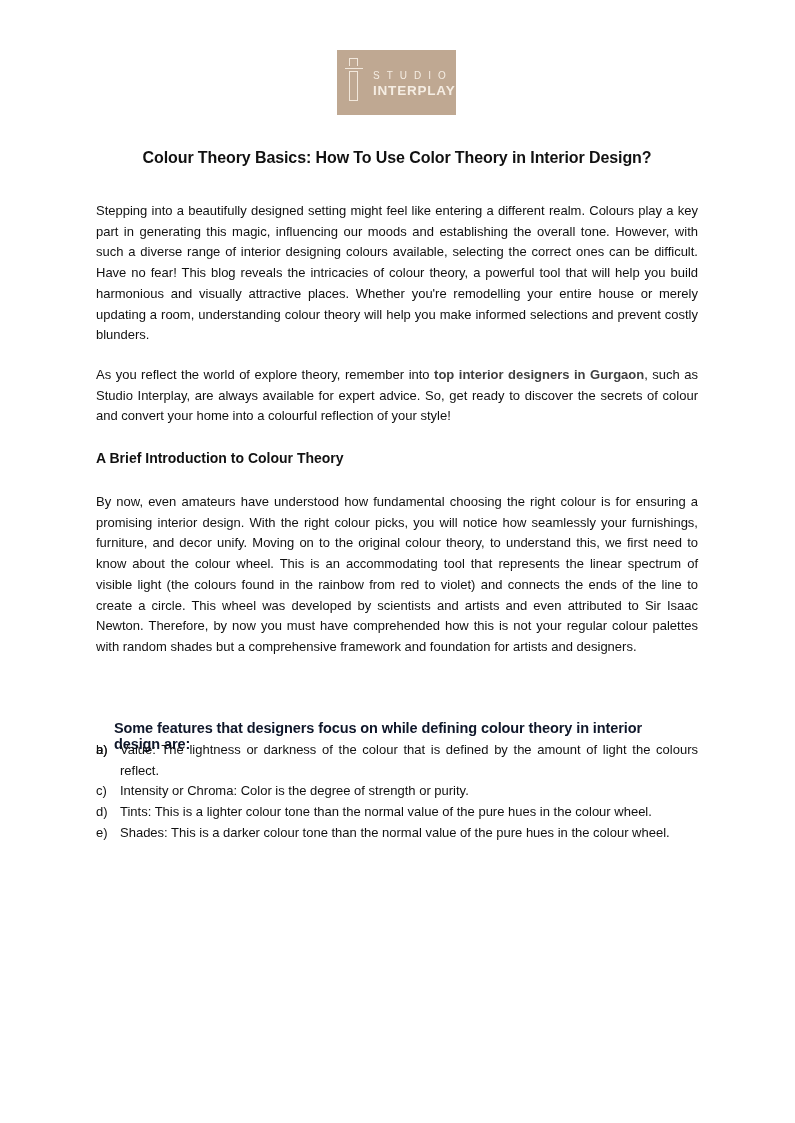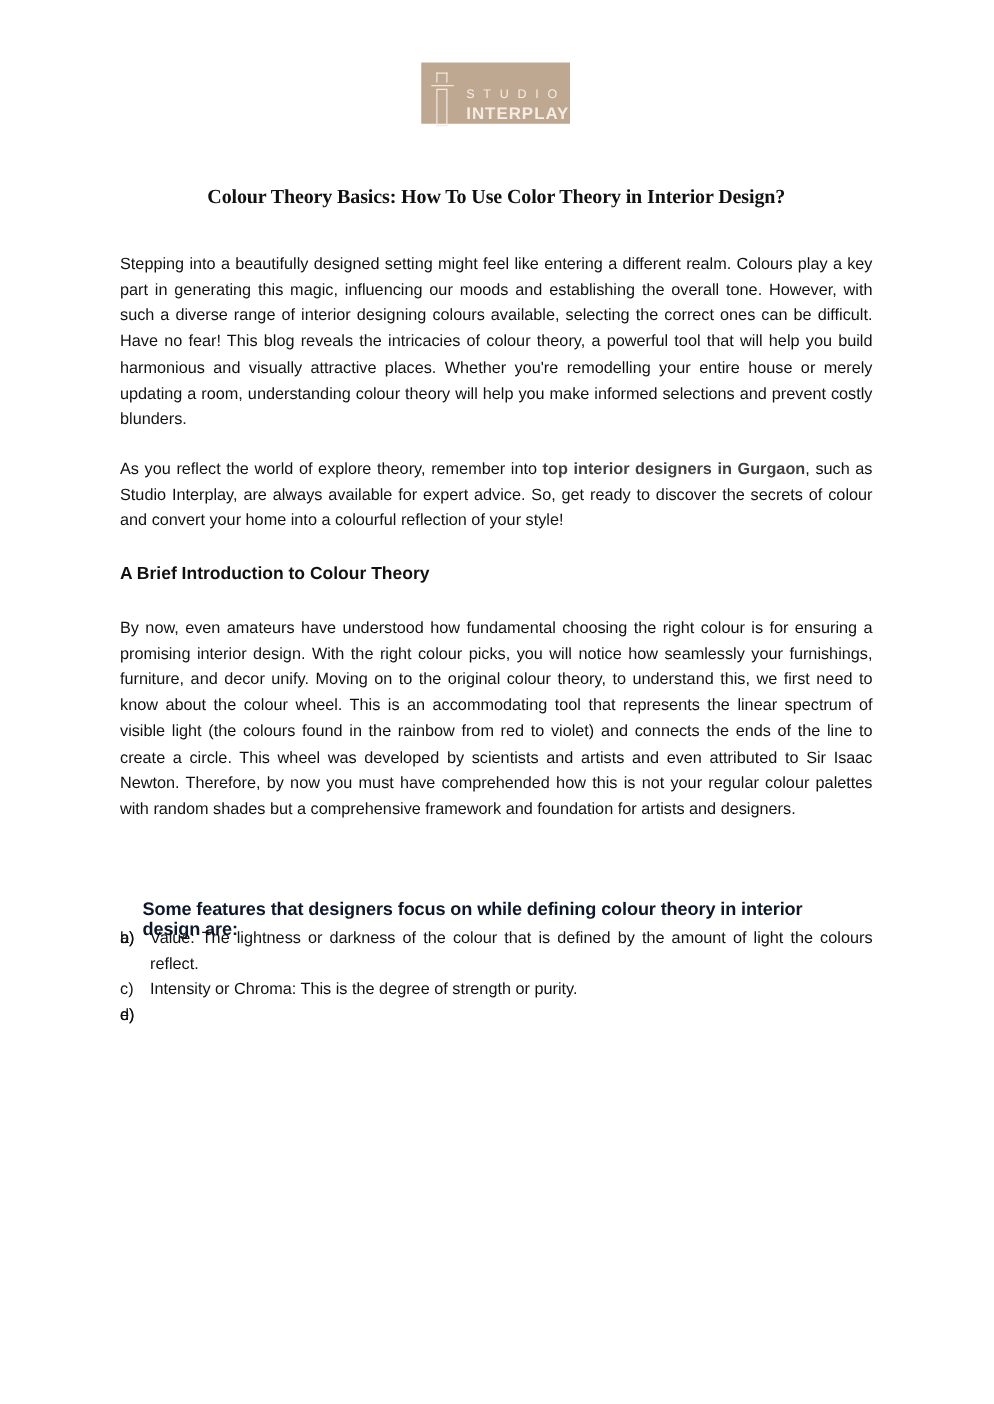--- a/index.html
+++ b/index.html
@@ -13,21 +13,21 @@
       position: relative;
       font-family: "Liberation Sans", sans-serif;
       color: #111111;
       overflow: hidden;
     }
     .logo {
       position: absolute;
       left: 337px;
       top: 50px;
       width: 119px;
-      height: 49px;
+      height: 65px;
       background: #bfa892;
     }
     .logo .mark {
       position: absolute;
       left: 8px;
       top: 8px;
       width: 18px;
       height: 46px;
     }
     .logo .mark .cap {
@@ -84,21 +84,20 @@
       position: absolute;
       left: 0;
       top: 149px;
       width: 602px;
       margin: 0;
       text-align: center;
       font-size: 16px;
       font-weight: bold;
       color: #111;
       letter-spacing: -0.1px;
-      font-family: Liberation Serif, serif;
     }
     p.para {
       position: absolute;
       left: 0;
       width: 602px;
       margin: 0;
       font-size: 13px;
       line-height: 20.7px;
       text-align: justify;
       color: #111;
@@ -172,17 +171,17 @@
 
   <h2 style="top:450px;">A Brief Introduction to Colour Theory</h2>
 
   <p class="para" style="top:492px;">By now, even amateurs have understood how fundamental choosing the right colour is for ensuring a promising interior design. With the right colour picks, you will notice how seamlessly your furnishings, furniture, and decor unify. Moving on to the original colour theory, to understand this, we first need to know about the colour wheel. This is an accommodating tool that represents the linear spectrum of visible light (the colours found in the rainbow from red to violet) and connects the ends of the line to create a circle. This wheel was developed by scientists and artists and even attributed to Sir Isaac Newton. Therefore, by now you must have comprehended how this is not your regular colour palettes with random shades but a comprehensive framework and foundation for artists and designers.</p>
 
   <h3 style="top:702px;">Some features that designers focus on while defining colour theory in interior design are:</h3>
 
   <ol class="features">
     <li><span class="marker">a)</span></li>
     <li><span class="marker">b)</span><span>Value: The lightness or darkness of the colour that is defined by the amount of light the colours reflect.</span></li>
-    <li><span class="marker">c)</span><span>Intensity or Chroma: This is the degree of strength or purity.</span></li>
-    <li><span class="marker">d)</span></li>
-    <li><span class="marker">e)</span></li>
+    <li><span class="marker">c)</span><span>Intensity or Chroma: Color is the degree of strength or purity.</span></li>
+    <li><span class="marker">d)</span><span>Tints: This is a lighter colour tone than the normal value of the pure hues in the colour wheel.</span></li>
+    <li><span class="marker">e)</span><span>Shades: This is a darker colour tone than the normal value of the pure hues in the colour wheel.</span></li>
   </ol>
 </div>
 
 </body></html>

